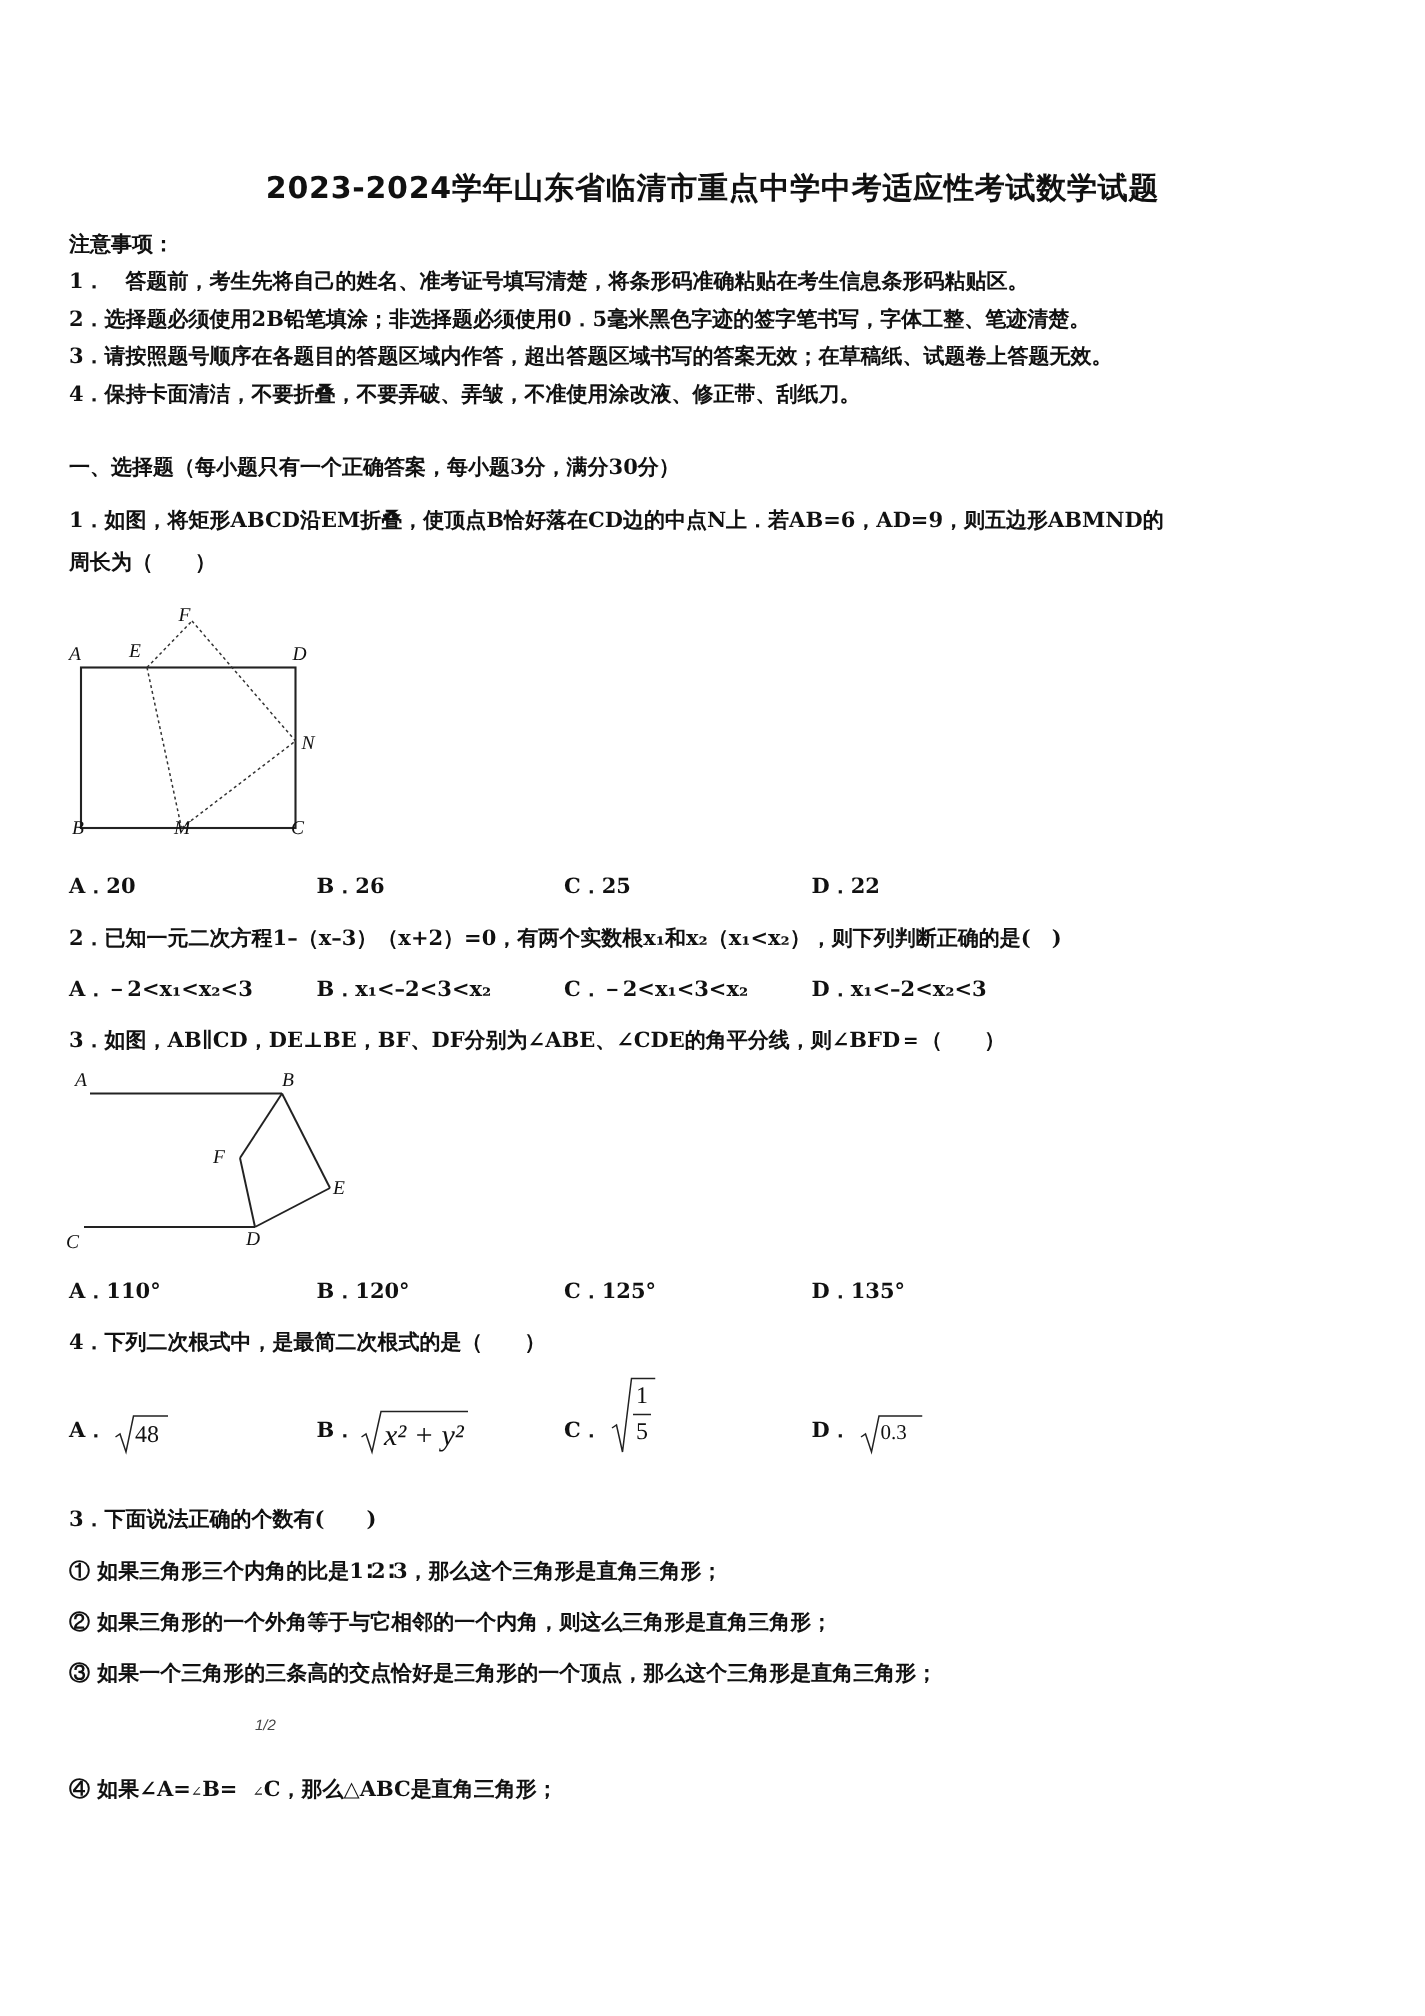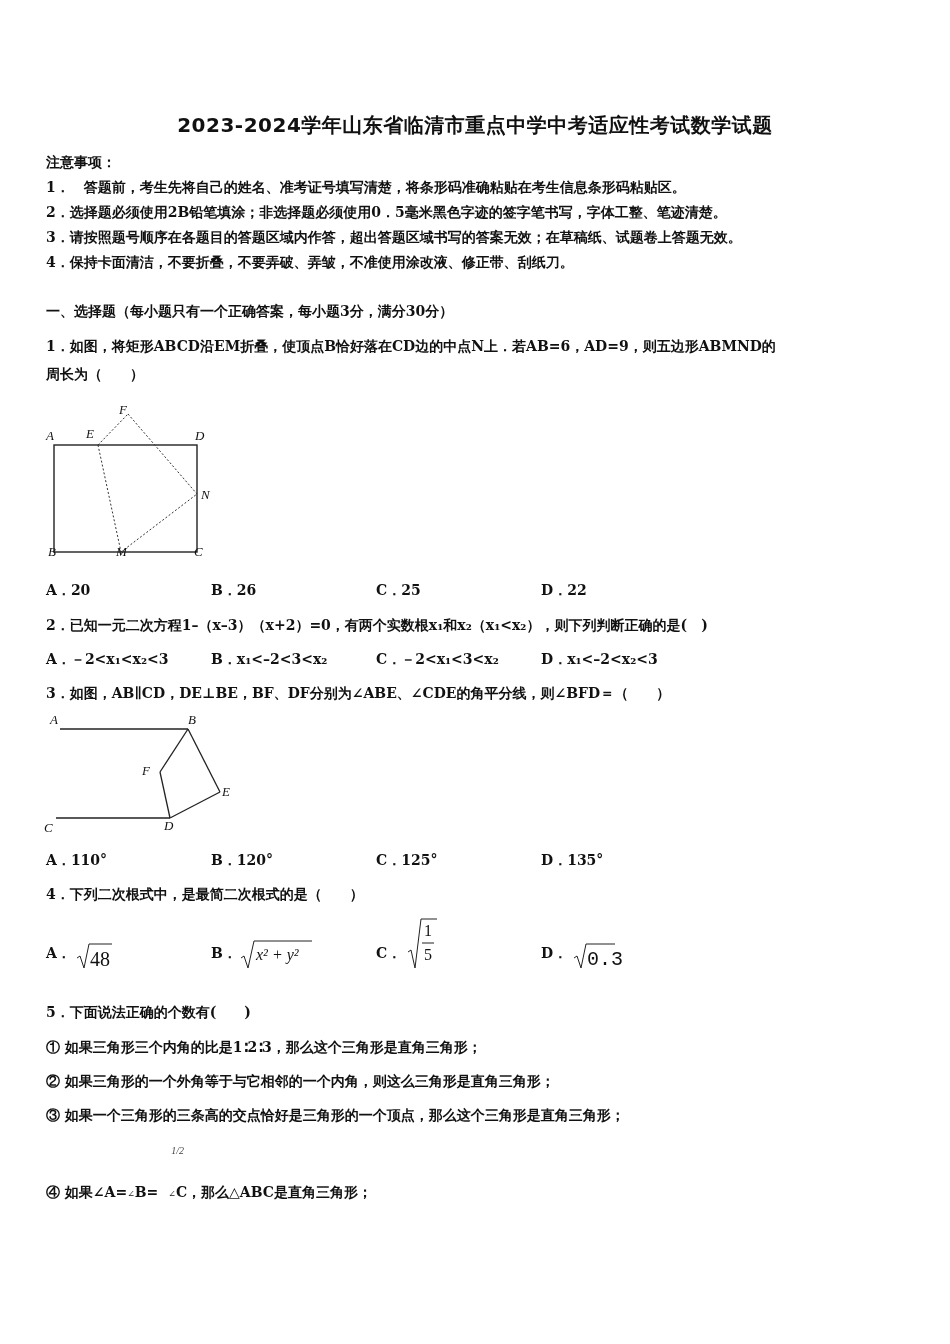--- a/index.html
+++ b/index.html
@@ -82,52 +82,52 @@
 <div class="abs opt" style="left:376px; top:852px;"><span>C．</span><span>125°</span></div>
 <div class="abs opt" style="left:541px; top:852px;"><span>D．</span><span>135°</span></div>
 
 <div class="abs line" style="top:886px;">4．下列二次根式中，是最简二次根式的是（　　）</div>
 
 <div class="abs opt" style="left:46px; top:945px;">A．</div>
 <div class="abs" style="left:76px; top:940px; height:30px;">
   <svg class="abs" style="left:0; top:0;" width="36" height="30">
     <polyline points="1,18 4,16 8,28 13,4 36,4" fill="none" stroke="#222" stroke-width="1"></polyline>
   </svg>
-  <span class="abs" style="left:14px; top:8px; font-family:'Liberation Serif',serif; font-size:20px;">48</span>
+  <span class="abs" style="left:14px; top:8px; font-family:'Liberation Serif',serif; font-size:16px;">48</span>
 </div>
 
 <div class="abs opt" style="left:211px; top:945px;">B．</div>
 <div class="abs" style="left:240px; top:938px; height:32px;">
   <svg class="abs" style="left:0; top:0;" width="72" height="32">
     <polyline points="1,20 4,18 8,30 14,3 72,3" fill="none" stroke="#222" stroke-width="1"></polyline>
   </svg>
-  <span class="abs" style="left:16px; top:8px; font-family:'Liberation Serif',serif; font-style:italic; font-size:16px;">x² + y²</span>
+  <span class="abs" style="left:16px; top:8px; font-family:'Liberation Serif',serif; font-style:italic; font-size:20px;">x² + y²</span>
 </div>
 
 <div class="abs opt" style="left:376px; top:945px;">C．</div>
 <div class="abs" style="left:407px; top:916px; height:54px;">
   <svg class="abs" style="left:0; top:0;" width="30" height="54">
     <polyline points="1,36 4,34 8,52 14,3 30,3" fill="none" stroke="#222" stroke-width="1"></polyline>
     <line x1="15" y1="27" x2="27" y2="27" stroke="#222" stroke-width="1"></line>
   </svg>
   <span class="abs" style="left:17px; top:6px; font-family:'Liberation Serif',serif; font-size:16px;">1</span>
   <span class="abs" style="left:17px; top:30px; font-family:'Liberation Serif',serif; font-size:16px;">5</span>
 </div>
 
 <div class="abs opt" style="left:541px; top:945px;">D．</div>
 <div class="abs" style="left:573px; top:940px; height:30px;">
   <svg class="abs" style="left:0; top:0;" width="42" height="30">
     <polyline points="1,18 4,16 8,28 13,4 42,4" fill="none" stroke="#222" stroke-width="1"></polyline>
   </svg>
-  <span class="abs" style="left:14px; top:8px; font-family:Liberation Mono, monospace; font-size:20px;">0.3</span>
+  <span class="abs" style="left:14px; top:8px; font-family:Liberation Serif, serif; font-size:14px;">0.3</span>
 </div>
 
-<div class="abs line" style="top:1004px;">5．下面说法正确的个数有(　　)</div>
+<div class="abs line" style="top:1004px;">3．下面说法正确的个数有(　　)</div>
 <div class="abs line" style="top:1039px;">① 如果三角形三个内角的比是1∶2∶3，那么这个三角形是直角三角形；</div>
 <div class="abs line" style="top:1073px;">② 如果三角形的一个外角等于与它相邻的一个内角，则这么三角形是直角三角形；</div>
 <div class="abs line" style="top:1107px;">③ 如果一个三角形的三条高的交点恰好是三角形的一个顶点，那么这个三角形是直角三角形；</div>
 
-<div class="abs" style="left:170px; top:1146px; font-family:Liberation Serif, serif; font-style:italic; font-size:10px; color:#444; line-height:10px; text-align:right; width:14px;">
+<div class="abs" style="left:170px; top:1146px; font-family:Liberation Sans, sans-serif; font-style:italic; font-size:10px; color:#444; line-height:10px; text-align:left; width:14px;">
   <span>1/2</span>
 </div>
 <div class="abs line" style="top:1184px;">
   <span>④ 如果∠A=</span><span style="font-size:9px; font-weight:normal;">∠</span><span>B=</span><span style="display:inline-block; width:10px;"></span><span style="font-size:9px; font-weight:normal;">∠</span><span>C，那么△ABC是直角三角形；</span>
 </div>
 
 </body></html>

